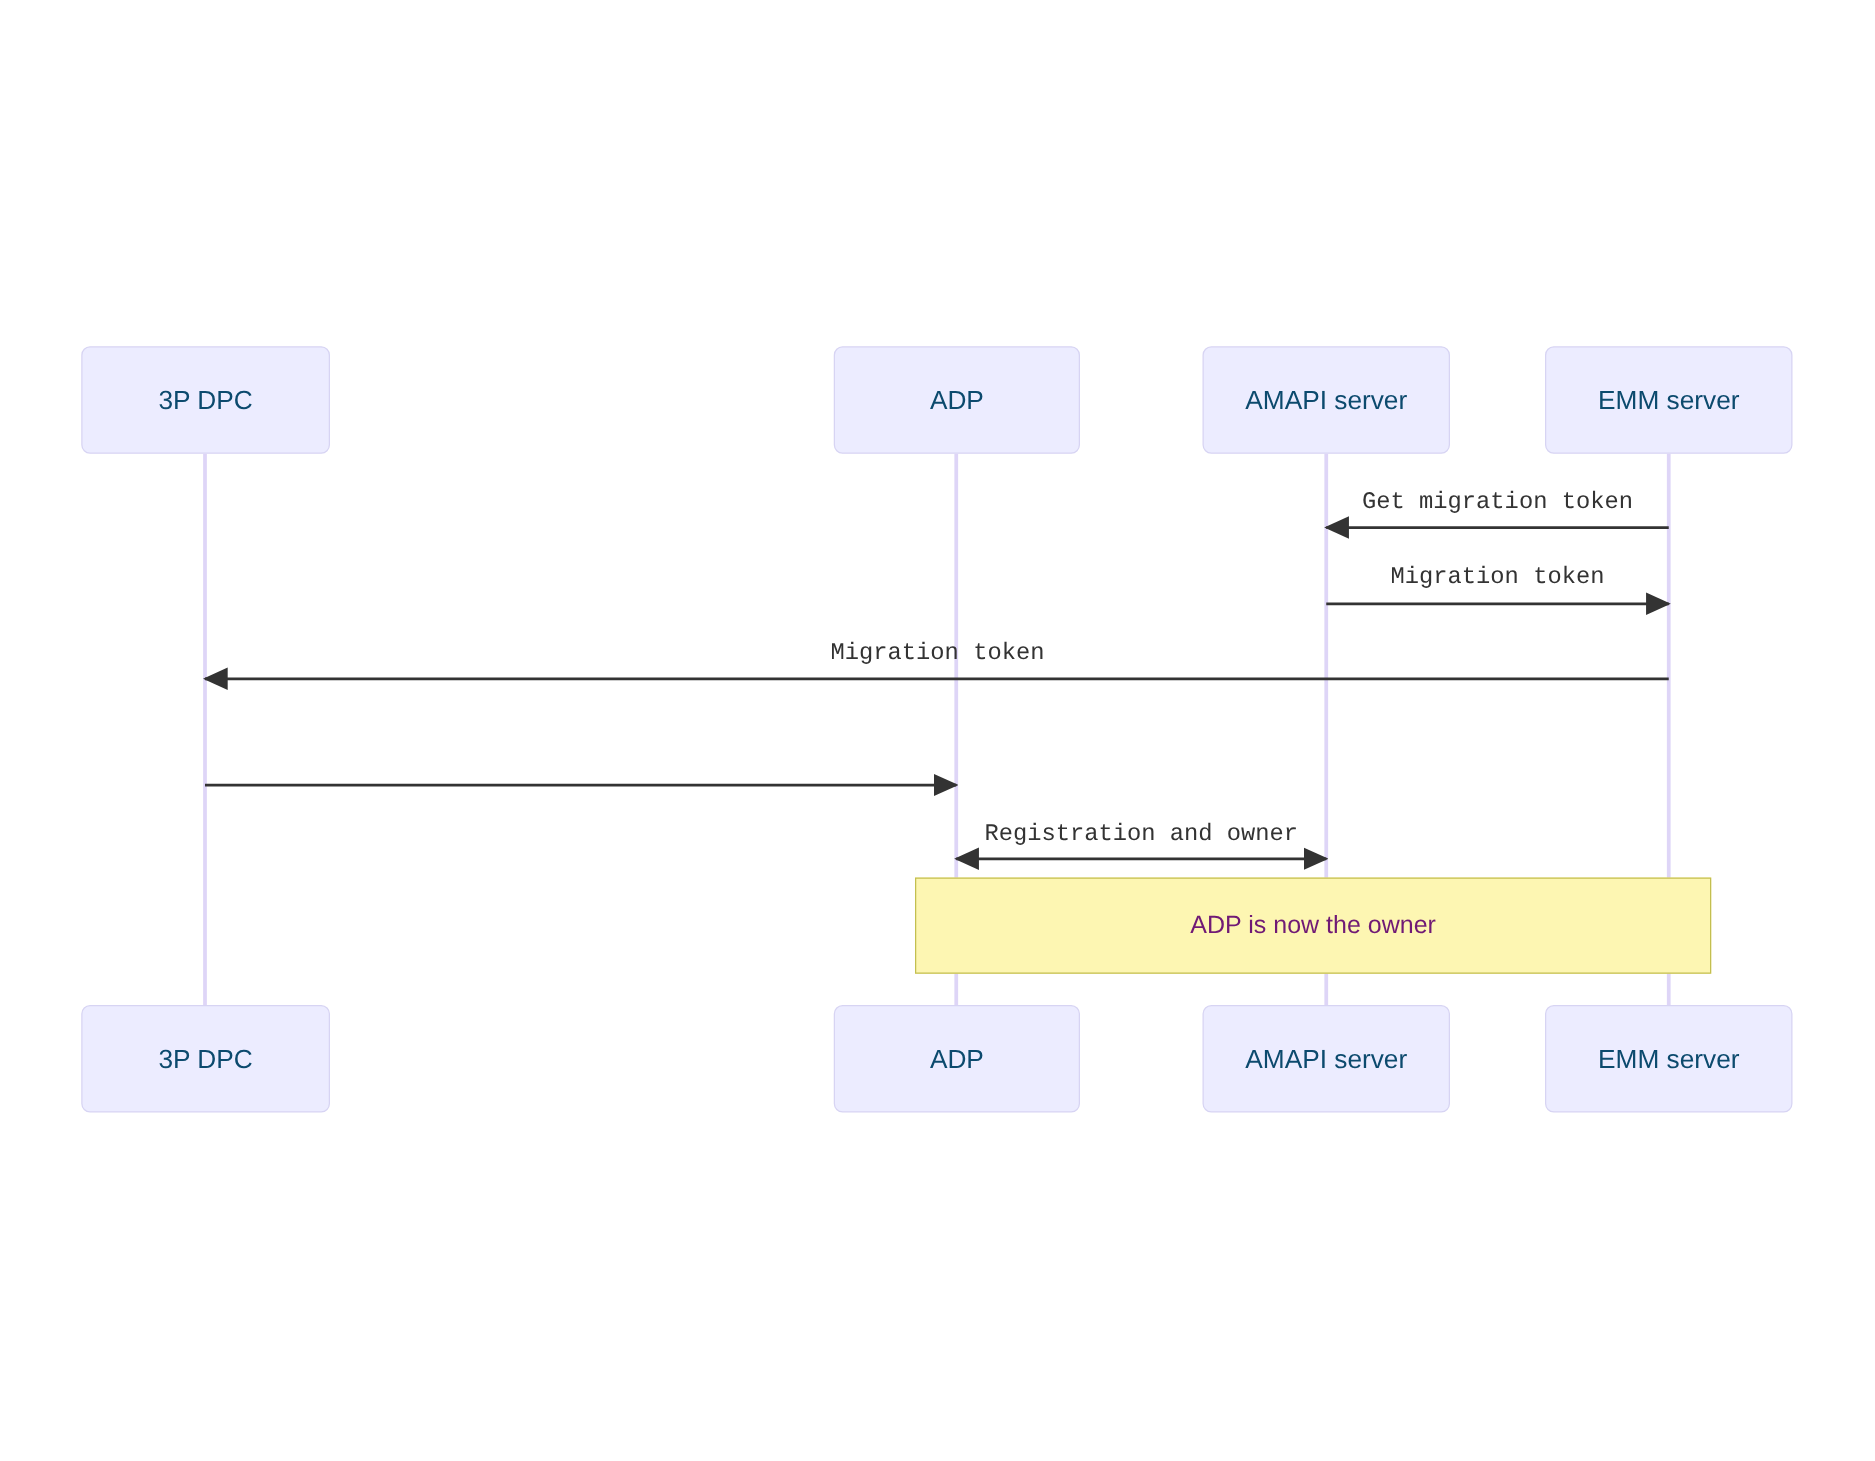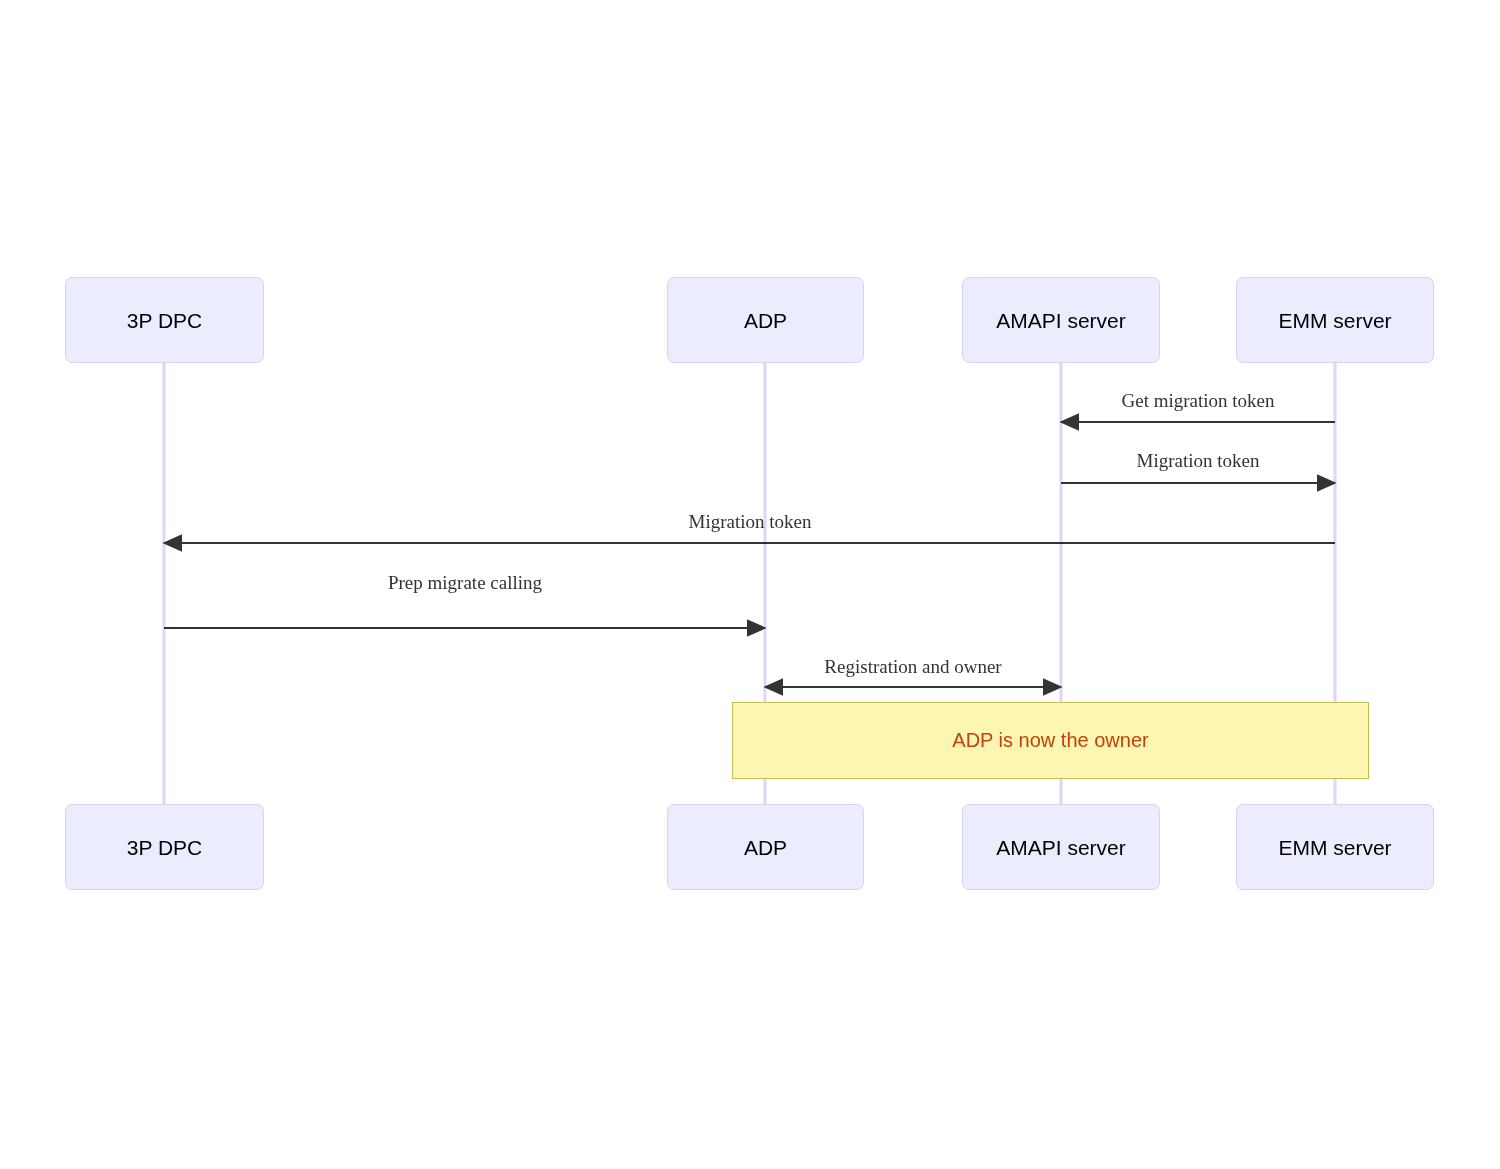--- a/index.html
+++ b/index.html
@@ -31,47 +31,47 @@
     box-sizing: border-box;
     background: #ececff;
     border: 1px solid #d7d4f3;
     border-radius: 7px;
     display: flex;
     align-items: center;
     justify-content: center;
   }
   .actor-label {
     font-size: 21px;
-    color: #000000;
+    color: #0c4a6e;
     font-family: "Liberation Sans", sans-serif;
     line-height: 1;
     white-space: nowrap;
   }
   .note-box {
     position: absolute;
     box-sizing: border-box;
     background: #fdf6b2;
     border: 1px solid #c3bf50;
     display: flex;
     flex-direction: column;
     align-items: center;
     justify-content: center;
   }
   .note-line {
     font-size: 20px;
-    color: #c2410c;
+    color: #701a75;
     line-height: 27px;
     white-space: nowrap;
     font-family: "Liberation Sans", sans-serif;
   }
   .msg-label {
     position: absolute;
     font-size: 19px;
     color: #333333;
-    font-family: Liberation Serif, serif;
+    font-family: Liberation Mono, monospace;
     white-space: nowrap;
     transform: translateX(-50%);
     text-align: center;
     line-height: 26px;
   }
   .lifeline {
     stroke: #ded5f7;
     stroke-width: 3;
   }
   .msg-arrow {
@@ -128,21 +128,20 @@
       <div class="msg-label" style="left: 1198px; top: 388px;">
         <div>Get migration token</div>
       </div>
       <div class="msg-label" style="left: 1198px; top: 448px;">
         <div>Migration token</div>
       </div>
       <div class="msg-label" style="left: 750px; top: 509px;">
         <div>Migration token</div>
       </div>
       <div class="msg-label" style="left: 465px; top: 570px;">
-        <div>Prep migrate calling</div>
       </div>
       <div class="msg-label" style="left: 913px; top: 654px;">
         <div>Registration and owner</div>
       </div>
     </div>
 
   <div id="notes">
       <div class="note-box" style="left: 732px; top: 702px; width: 637px; height: 77px;">
         <div class="note-line">ADP is now the owner</div>
       </div>

